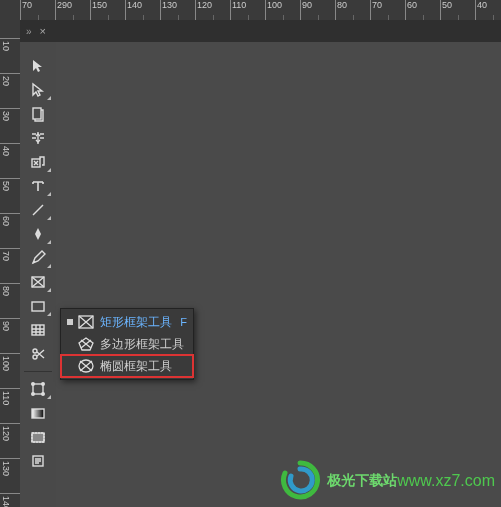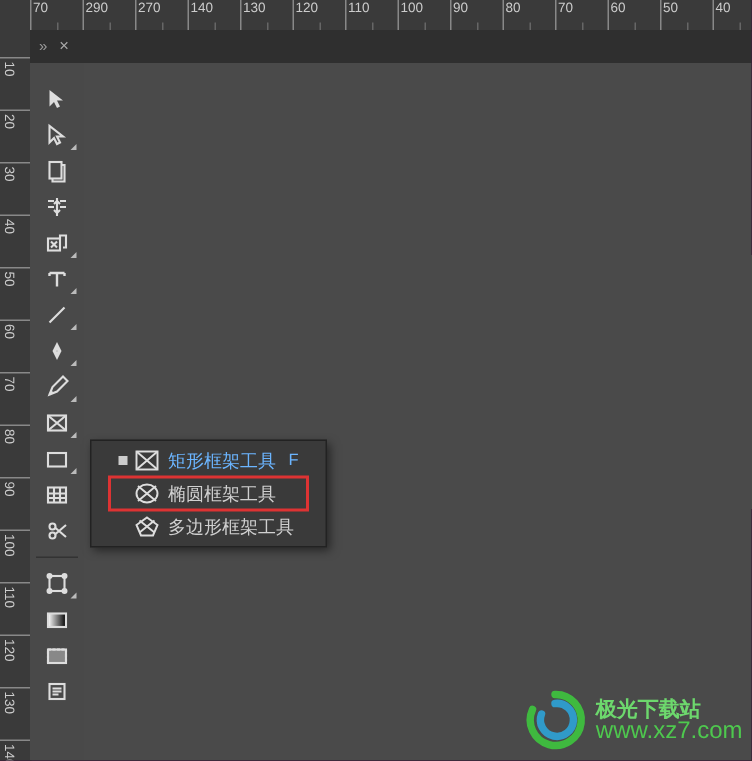--- a/index.html
+++ b/index.html
@@ -21,52 +21,52 @@
   .tabbar .x{margin-left:6px;font-size:11px;cursor:pointer;color:#aaa}
   
   .tools{position:absolute;left:20px;top:42px;width:36px;bottom:0;background:#494949;border-right:1px solid #222;display:flex;flex-direction:column;align-items:center;padding-top:12px}
   .tool{width:30px;height:24px;margin:0 0 0 0;display:flex;align-items:center;justify-content:center;color:#d8d8d8;cursor:pointer;position:relative}
   .tool.sep{height:0;margin:5px 3px;border-top:1px solid #333;width:28px;cursor:default}
   .tool svg{stroke:#ddd;fill:none;stroke-width:1.4}
   .tool .corner{position:absolute;right:2px;bottom:2px;width:0;height:0;border-right:4px solid #bbb;border-top:4px solid transparent}
   
   .canvas{position:absolute;left:56px;top:42px;right:0;bottom:0;background:#4a4a4a}
   
-  .flyout{position:absolute;left:60px;top:293px;width:132px;background:#3a3a3a;border:1px solid #222;box-shadow:2px 2px 6px rgba(0,0,0,.5);padding:2px 12px}
+  .flyout{position:absolute;left:60px;top:308px;width:132px;background:#3a3a3a;border:1px solid #222;box-shadow:2px 2px 6px rgba(0,0,0,.5);padding:2px 0}
   .flyout .row{display:flex;align-items:center;height:22px;padding:0 6px;cursor:pointer;position:relative}
   .flyout .dot{width:6px;height:6px;background:#ccc;margin-right:5px;visibility:hidden}
   .flyout .row.current .dot{visibility:visible}
   .flyout .ic{width:16px;height:14px;margin-right:6px;display:flex;align-items:center;justify-content:center}
   .flyout .ic svg{stroke:#ddd;fill:none;stroke-width:1.3}
   .flyout .lbl{flex:1;font-size:12px;color:#d0d0d0}
   .flyout .row.current .lbl{color:#6bb5ff}
   .flyout .sc{font-size:11px;color:#6bb5ff;margin-left:6px}
   .flyout .row.hl{outline:2px solid #d33;outline-offset:-1px}
   
   .wm{position:absolute;right:6px;bottom:6px;display:flex;align-items:center;gap:6px;opacity:.95}
   .wm .swirl{width:42px;height:42px}
-  .wm .txt{display:flex;flex-direction:column;line-height:15px}
+  .wm .txt{display:flex;flex-direction:row;line-height:15px}
   .wm .l1{font-size:14px;font-weight:bold;color:#6fe06f}
   .wm .l2{font-size:16px;color:#4fcf4f}
 </style>
 </head>
 <body>
 
 <div class="app">
 
   <div class="ruler-top">
     <div class="ticks" id="ruler-top-ticks">
         <div class="tick">
           <span>70</span>
         </div>
         <div class="tick">
           <span>290</span>
         </div>
         <div class="tick">
-          <span>270</span>
+          <span>150</span>
         </div>
         <div class="tick">
           <span>140</span>
         </div>
         <div class="tick">
           <span>130</span>
         </div>
         <div class="tick">
           <span>120</span>
         </div>
@@ -276,39 +276,39 @@
         <div class="dot"></div>
         <div class="ic">
           <svg width="16" height="14" viewBox="0 0 16 14">
             <rect x="1" y="1" width="14" height="12"></rect>
             <path d="M1 1 L15 13 M15 1 L1 13"></path>
           </svg>
         </div>
         <span class="lbl">矩形框架工具</span>
         <span class="sc">F</span>
       </div>
+      <div class="row">
+        <div class="dot"></div>
+        <div class="ic">
+          <svg width="16" height="14" viewBox="0 0 16 14">
+            <path d="M8 1 L15 6 L12 13 L4 13 L1 6 Z"></path>
+            <path d="M3 3 L13 11 M13 3 L3 11"></path>
+          </svg>
+        </div>
+        <span class="lbl">多边形框架工具</span>
+      </div>
       <div class="row hl">
         <div class="dot"></div>
         <div class="ic">
           <svg width="16" height="14" viewBox="0 0 16 14">
             <ellipse cx="8" cy="7" rx="7" ry="6"></ellipse>
             <path d="M2 2 L14 12 M14 2 L2 12"></path>
           </svg>
         </div>
         <span class="lbl">椭圆框架工具</span>
-      </div>
-      <div class="row">
-        <div class="dot"></div>
-        <div class="ic">
-          <svg width="16" height="14" viewBox="0 0 16 14">
-            <path d="M8 1 L15 6 L12 13 L4 13 L1 6 Z"></path>
-            <path d="M3 3 L13 11 M13 3 L3 11"></path>
-          </svg>
-        </div>
-        <span class="lbl">多边形框架工具</span>
       </div>
     </div>
 
   <div class="wm">
     <svg class="swirl" viewBox="0 0 42 42">
       <path d="M21 4 A17 17 0 1 1 6 14" fill="none" stroke="#3fbf3f" stroke-width="5" stroke-linecap="round"></path>
       <path d="M21 10 A11 11 0 1 1 12 17" fill="none" stroke="#2f9fd0" stroke-width="5" stroke-linecap="round"></path>
     </svg>
     <div class="txt">
       <span class="l1">极光下载站</span>

